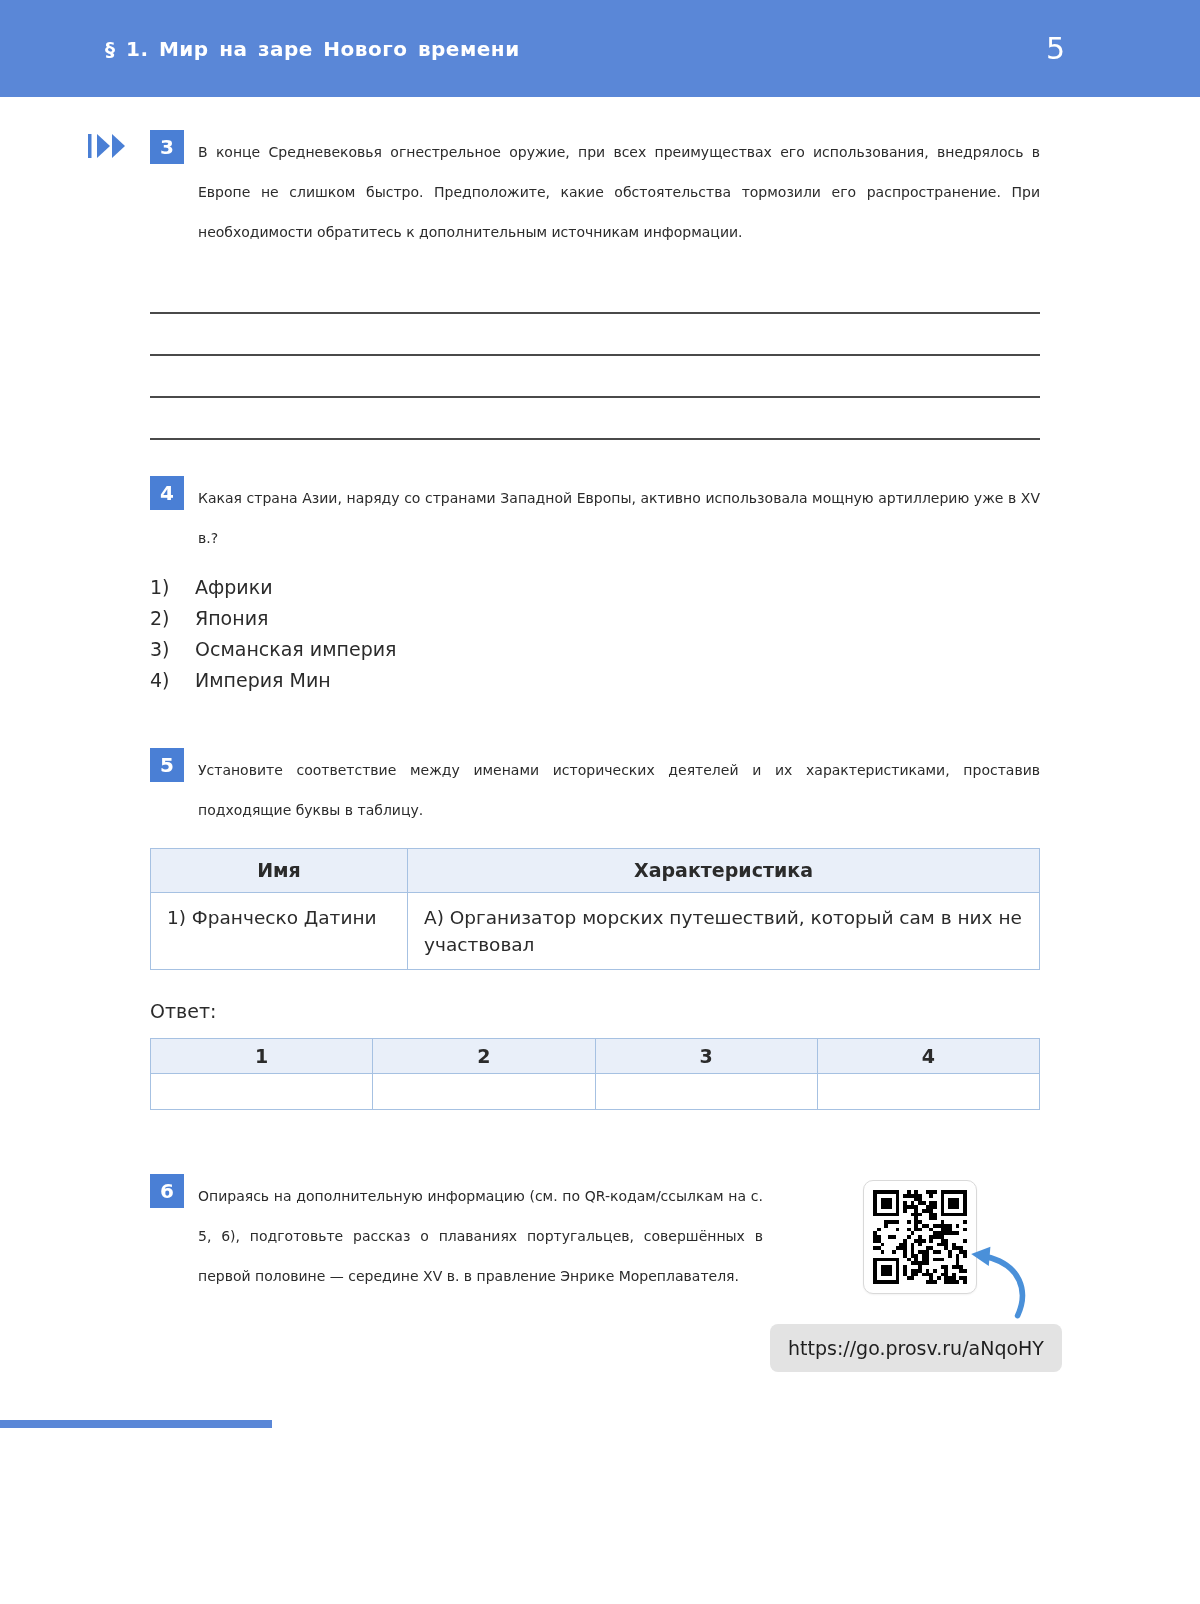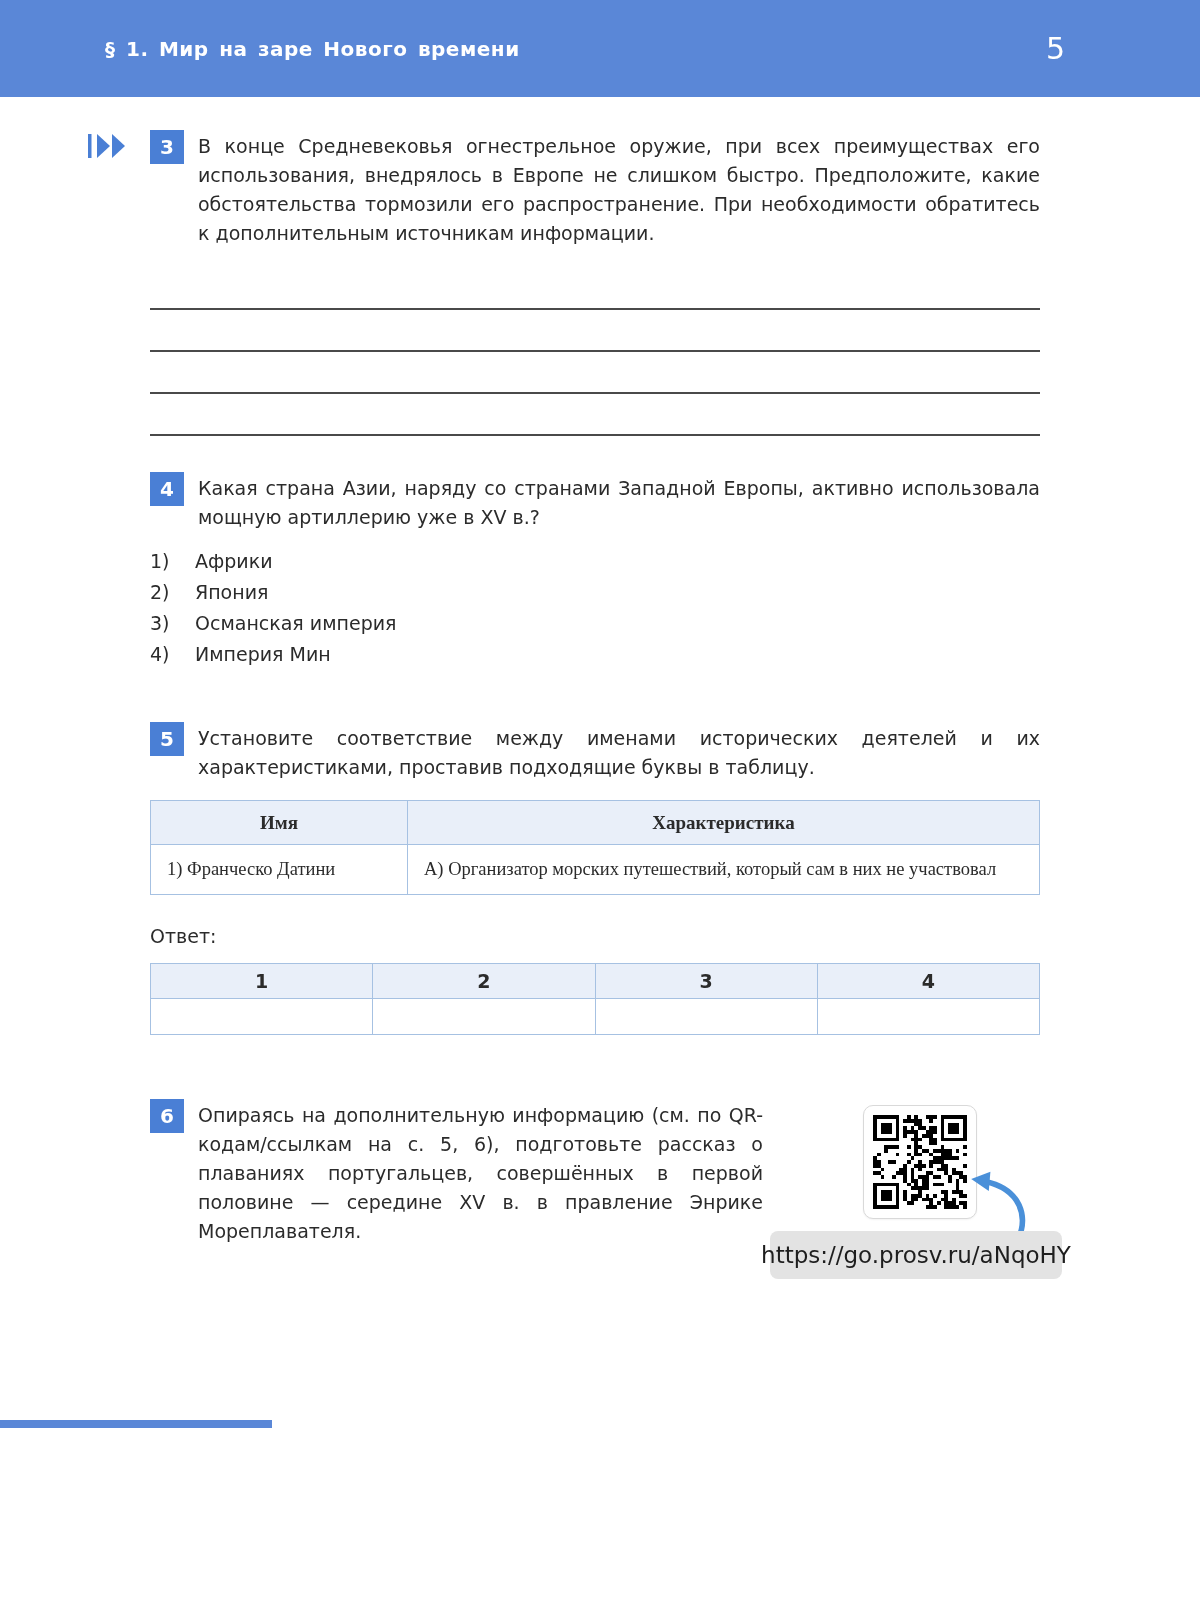--- a/index.html
+++ b/index.html
@@ -19,21 +19,21 @@
   .topbar-page-num { font-size: 30px; font-weight: normal; }
 
   
   .content { padding: 0 160px 0 150px; }
 
   .q { position: relative; display: flex; gap: 14px; }
   .qnum {
     flex: 0 0 34px; width: 34px; height: 34px; background: #4a7fd5; color: #fff;
     font-size: 20px; font-weight: bold; display: flex; align-items: center; justify-content: center;
   }
-  .qtext { flex: 1; font-size: 19px; line-height: 29px; text-align: justify; padding-top: 2px; }
+  .qtext { flex: 1; font-size: 14px; line-height: 40px; text-align: justify; padding-top: 2px; }
 
   .q3 { margin-top: 33px; }
   .ff-icon { position: absolute; left: -62px; top: 2px; width: 40px; height: 28px; }
 
   .write-group { margin-top: 0; }
   .write-line { height: 42px; border-bottom: 2px solid #4a4a4a; }
   .write-group.q3-lines { margin-top: 20px; }
 
   .q4 { margin-top: 36px; }
   .options { margin-top: 14px; font-size: 19px; line-height: 31px; }
@@ -44,21 +44,21 @@
     display: inline-block; width: 238px; border-bottom: 2px solid #333;
     height: 1em; vertical-align: baseline; margin-left: 6px; margin-right: 6px;
   }
 
   .q5 { margin-top: 52px; }
 
   table.match-table {
     width: 100%; border-collapse: collapse; margin-top: 18px;
     font-size: 18.5px; line-height: 27px;
   }
-  table.match-table th, table.match-table td { border: 1.5px solid #a6c1e2; font-family: Liberation Serif, serif; }
+  table.match-table th, table.match-table td { border: 1.5px solid #a6c1e2; }
   table.match-table th {
     background: #e9eff9; font-weight: bold; font-size: 19px;
     padding: 8px 10px; text-align: center; color: #2b2b2b;
   }
   table.match-table td { padding: 11px 16px; vertical-align: top; text-align: left; }
   table.match-table td.name-col { width: 257px; margin-left: 16px; }
 
   .answer-label-5 { margin-top: 30px; font-size: 19px; }
 
   table.answer-table {
@@ -73,24 +73,24 @@
   .q6 .qtext { max-width: 565px; flex: 0 1 565px; }
 
   .qr-card {
     position: absolute; right: 63px; top: 6px; width: 114px; height: 114px;
     background: #ffffff; border: 1.5px solid #d9d9d9; border-radius: 10px;
     padding: 9px; box-shadow: 0 1px 2px rgba(0,0,0,0.05);
   }
   .qr-code { width: 100%; height: 100%; }
   .arrow-svg { position: absolute; right: 8px; top: 60px; width: 64px; height: 96px; }
   .url-box {
-    position: absolute; right: -22px; top: 132px; width: 292px; height: 48px;
+    position: absolute; right: -22px; top: 150px; width: 292px; height: 48px;
     background: #e3e3e3; border-radius: 8px;
     display: flex; align-items: center; justify-content: center;
-    font-size: 23px; color: #1e1e1e;
+    font-size: 19px; color: #1e1e1e;
   }
 
   .footer-bar { position: absolute; left: 0; bottom: 0; width: 272px; height: 8px; background: #5a87d7; }
 </style>
 </head>
 <body>
 
 <div class="page">
 
   <header class="topbar">

